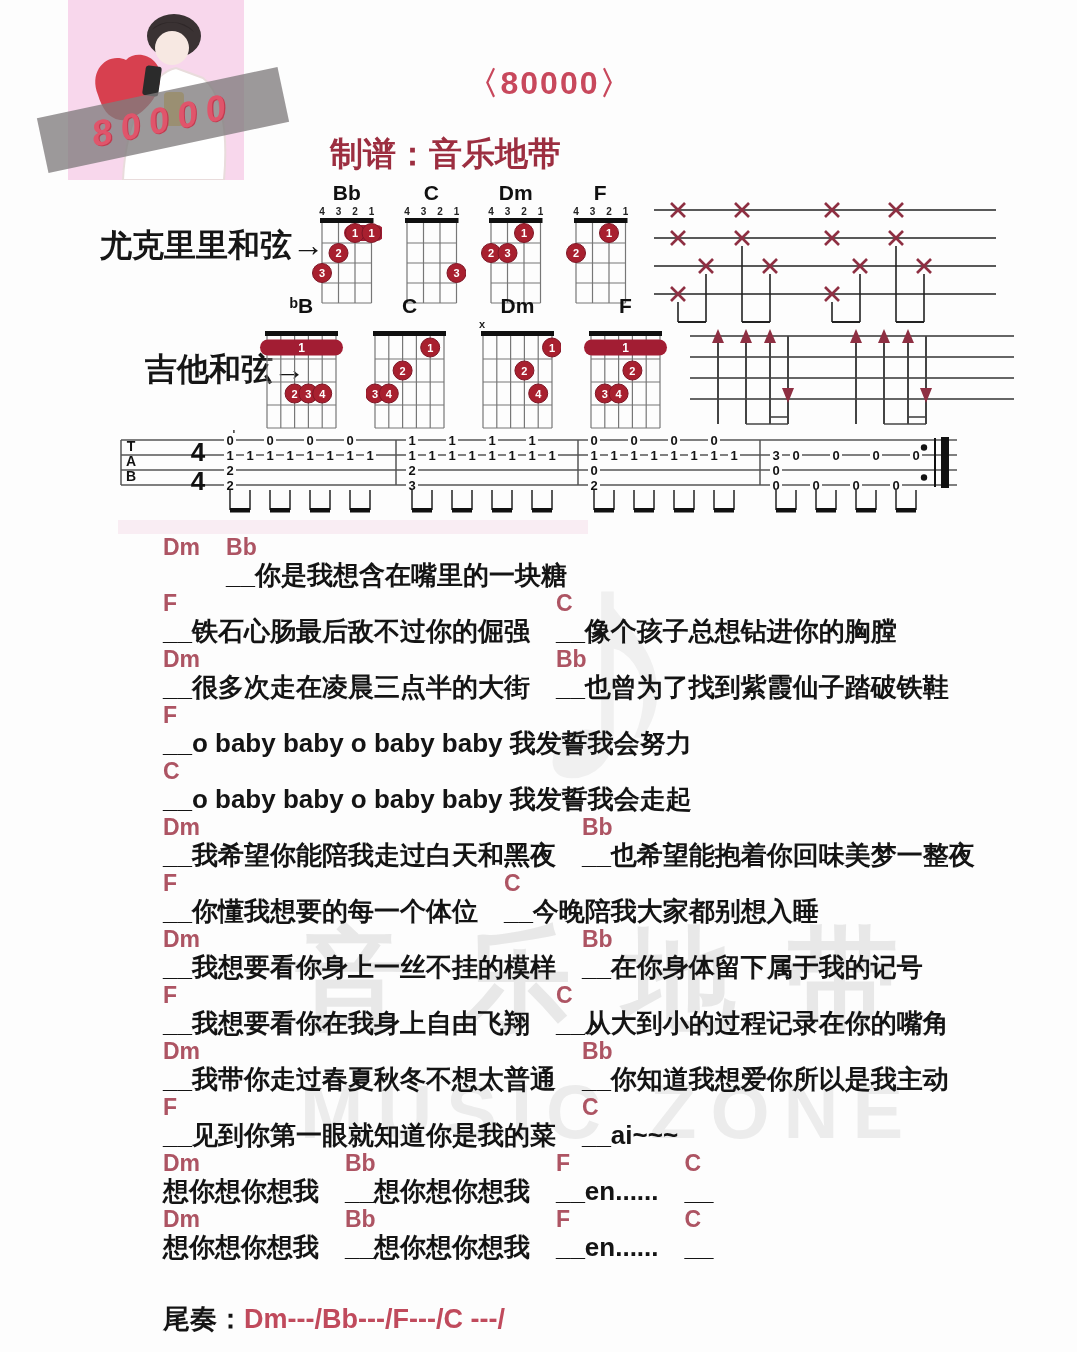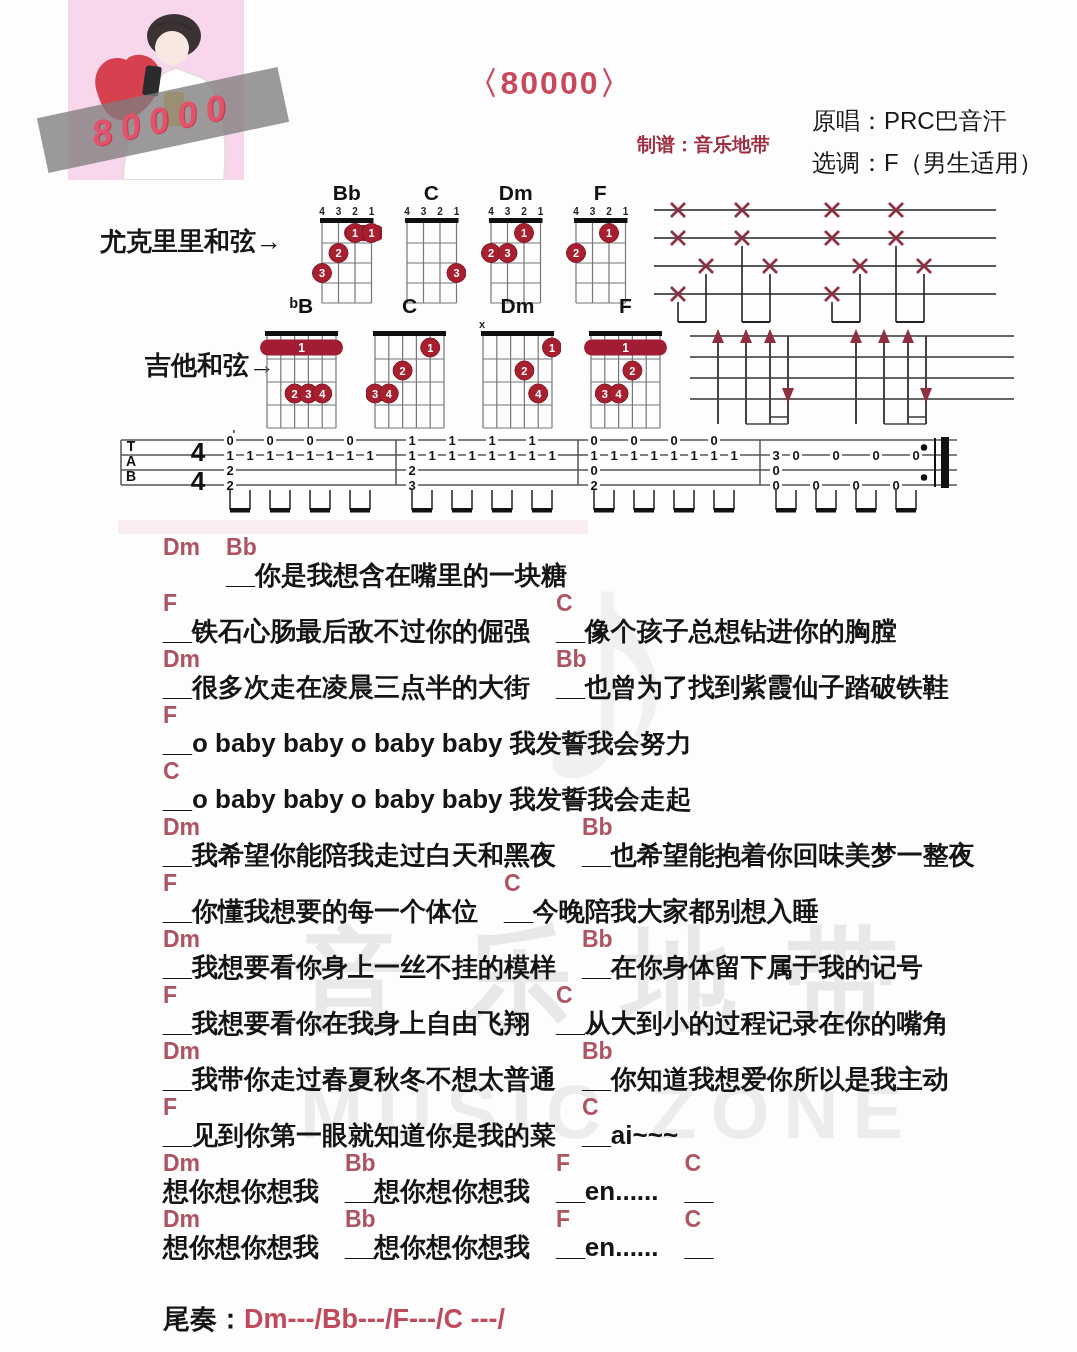--- a/index.html
+++ b/index.html
@@ -13,26 +13,26 @@
   .album svg{position:absolute;left:10px;top:0;}
   .banner{position:absolute;left:-18px;top:92px;width:246px;height:56px;
           background:rgba(128,124,126,.78);transform:rotate(-12deg);
           display:flex;align-items:center;justify-content:center;}
   .banner span{font-size:36px;font-weight:bold;font-style:italic;letter-spacing:9px;
                color:#e0556b;text-shadow:1px 1px 0 #c23b50;}
 
   
   .title{position:absolute;left:330px;top:62px;width:440px;text-align:center;
          font-size:32px;font-weight:bold;color:#c8485c;letter-spacing:2px;}
-  .subtitle{position:absolute;left:330px;top:132px;width:440px;text-align:right;
-            font-size:19px;font-weight:bold;color:#9c2e40;}
+  .subtitle{position:absolute;left:330px;top:132px;width:440px;text-align:left;
+            font-size:33px;font-weight:bold;color:#9c2e40;}
   .credits{position:absolute;left:812px;top:100px;font-size:24px;color:#161616;line-height:42px;}
 
   
-  .row-label{position:absolute;font-size:26px;font-weight:bold;color:#161616;}
+  .row-label{position:absolute;font-size:32px;font-weight:bold;color:#161616;}
   .uke-label{left:100px;top:224px;}
   .gtr-label{left:116px;top:348px;margin-left:29px;}
 
   
   .chord-row{position:absolute;display:flex;}
   .uke-row{left:312px;top:181px;gap:15px;}
   .gtr-row{left:258px;top:294px;gap:21px;}
   .chord-box{display:flex;flex-direction:column;align-items:center;}
   .chord-name{font-size:21px;font-weight:bold;color:#111;height:24px;line-height:24px;}
 
@@ -82,24 +82,20 @@
       <path d="M30,95 C20,70 40,52 58,60 C70,48 95,58 92,80 C90,104 65,122 52,120 C40,118 34,108 30,95 Z" fill="#d7404f"></path>
       <rect x="76" y="66" width="16" height="30" rx="3" fill="#2b2b2b" transform="rotate(8 84 81)"></rect>
     </svg>
     <div class="banner">
       <span>80000</span>
     </div>
   </div>
 
   <div class="title">〈80000〉</div>
   <div class="subtitle">制谱：音乐地带</div>
-  <div class="credits">
-    <div>原唱：PRC巴音汗</div>
-    <div>选调：F（男生适用）</div>
-  </div>
 
   <div class="row-label uke-label">尤克里里和弦→</div>
   <div class="chord-row uke-row" id="uke-row">
       <div class="chord-box">
         <div class="chord-name">Bb</div>
         <svg width="69.5" height="101">
           <text x="10" y="10" font-size="10" fill="#222" font-weight="bold" text-anchor="middle" font-family="&quot;Liberation Sans&quot;,&quot;DejaVu Sans&quot;,sans-serif">4</text>
           <text x="26.5" y="10" font-size="10" fill="#222" font-weight="bold" text-anchor="middle" font-family="&quot;Liberation Sans&quot;,&quot;DejaVu Sans&quot;,sans-serif">3</text>
           <text x="43" y="10" font-size="10" fill="#222" font-weight="bold" text-anchor="middle" font-family="&quot;Liberation Sans&quot;,&quot;DejaVu Sans&quot;,sans-serif">2</text>
           <text x="59.5" y="10" font-size="10" fill="#222" font-weight="bold" text-anchor="middle" font-family="&quot;Liberation Sans&quot;,&quot;DejaVu Sans&quot;,sans-serif">1</text>

